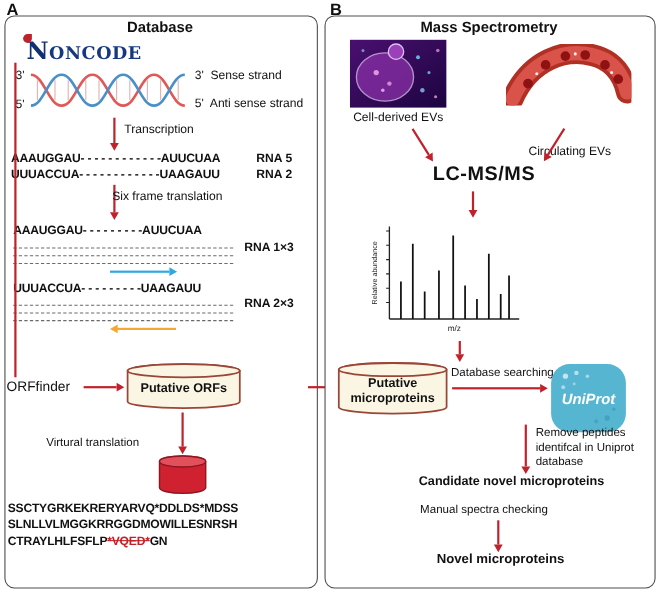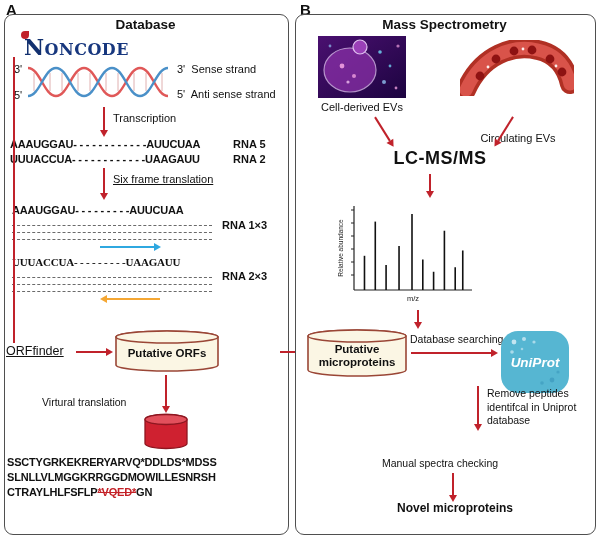--- a/index.html
+++ b/index.html
@@ -93,38 +93,38 @@
 
   <div class="arr-v" style="left:103px; top:107px; height:23px;"></div>
   <div class="lbl" style="left:113px; top:112px;">Transcription</div>
 
   <div class="seq" style="left:10px; top:138px;">AAAUGGAU- - - - - - - - - - - -AUUCUAA</div>
   <div class="rna-tag" style="left:233px; top:138px;">RNA 5</div>
   <div class="seq" style="left:10px; top:153px;">UUUACCUA- - - - - - - - - - - -UAAGAUU</div>
   <div class="rna-tag" style="left:233px; top:153px;">RNA 2</div>
 
   <div class="arr-v" style="left:103px; top:168px; height:25px;"></div>
-  <div class="lbl" style="left:113px; top:173px;text-decoration:underline;">Six frame translation</div>
+  <div class="lbl" style="left:102px; top:173px;">Six frame translation</div>
 
   <div class="seq" style="left:12px; top:204px;">AAAUGGAU- - - - - - - - -AUUCUAA</div>
   <div class="rna-tag" style="left:222px; top:219px;">RNA 1×3</div>
   <div class="dash" style="left:12px; top:225px; width:200px;"></div>
   <div class="dash" style="left:12px; top:232px; width:200px;"></div>
   <div class="dash" style="left:12px; top:239px; width:200px;"></div>
   <div class="arr-r" style="left:100px; top:246px; width:54px; --c:#2fa8e0;"></div>
 
-  <div class="seq" style="left:12px; top:256px;font-family:Liberation Serif, serif;">UUUACCUA- - - - - - - - -UAAGAUU</div>
+  <div class="seq" style="left:12px; top:256px;">UUUACCUA- - - - - - - - -UAAGAUU</div>
   <div class="rna-tag" style="left:222px; top:270px;">RNA 2×3</div>
   <div class="dash" style="left:12px; top:277px; width:200px;"></div>
   <div class="dash" style="left:12px; top:284px; width:200px;"></div>
   <div class="dash" style="left:12px; top:291px; width:200px;"></div>
   <div class="arr-l" style="left:106px; top:298px; width:54px; --c:#f5a733;"></div>
 
   <div class="line-v" style="left:13px; top:57px; height:286px;"></div>
-  <div class="abs" style="left:6px; top:344px; font-size:12.5px;text-decoration:underline;">ORFfinder</div>
+  <div class="abs" style="left:6px; top:344px; font-size:12.5px;">ORFfinder</div>
   <div class="arr-r" style="left:76px; top:351px; width:30px;"></div>
 
   <div class="cyl-wrap" style="left:114px; top:329px; width:106px; height:44px;">
     <svg width="106" height="44" viewBox="0 0 106 44">
       <path d="M2,8 a51,6 0 0 1 102,0 v28 a51,6 0 0 1 -102,0 z" fill="#fbf6e4" stroke="#9a4636" stroke-width="1.6"></path>
       <ellipse cx="53" cy="8" rx="51" ry="6" fill="#fbf6e4" stroke="#9a4636" stroke-width="1.6"></ellipse>
     </svg>
     <div class="cyl-text" style="top:18px;">Putative ORFs</div>
   </div>
 
@@ -245,19 +245,20 @@
       <circle cx="52" cy="50" r="2.4" fill="#3f9cbf" opacity="0.8"></circle>
       <circle cx="42" cy="53" r="1.8" fill="#3f9cbf" opacity="0.7"></circle>
       <circle cx="58" cy="42" r="1.6" fill="#3f9cbf" opacity="0.7"></circle>
       <text x="35" y="37" font-size="13.5" font-weight="bold" font-style="italic" fill="#ffffff" text-anchor="middle">UniProt</text>
     </svg>
   </div>
 
   <div class="arr-v" style="left:477px; top:386px; height:38px;"></div>
   <div class="wrap-lbl" style="left:487px; top:387px; width:104px;">Remove peptides identifcal in Uniprot database</div>
 
+  <div class="big-bold" style="left:340px; top:432px; width:250px;">Candidate novel microproteins</div>
 
   <div class="small" style="left:340px; top:457px; width:200px; text-align:center;">Manual spectra checking</div>
   <div class="arr-v" style="left:452px; top:473px; height:22px;"></div>
 
   <div class="big-bold" style="left:350px; top:501px; width:210px; font-size:12px;">Novel microproteins</div>
 
 </div>
 
 </body></html>

